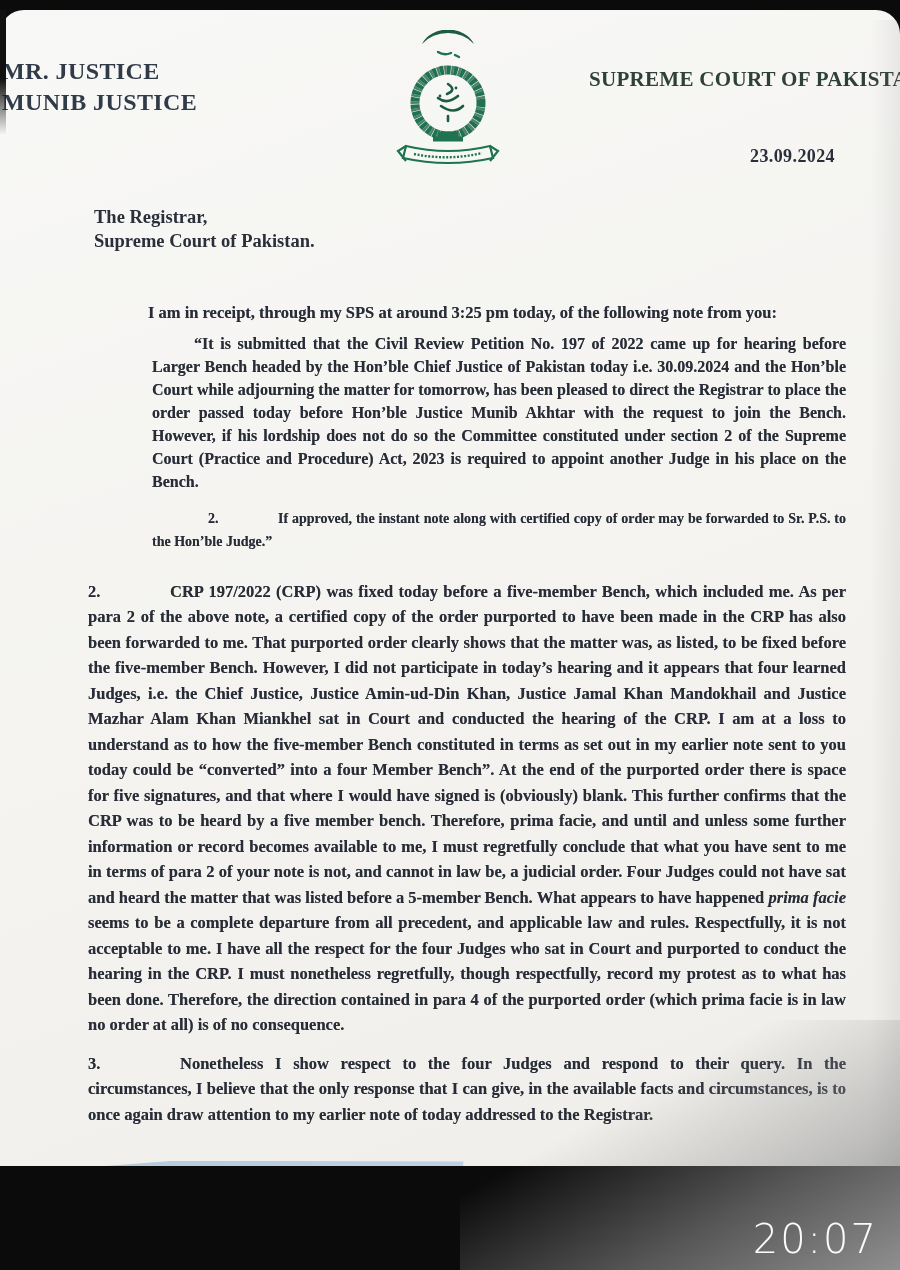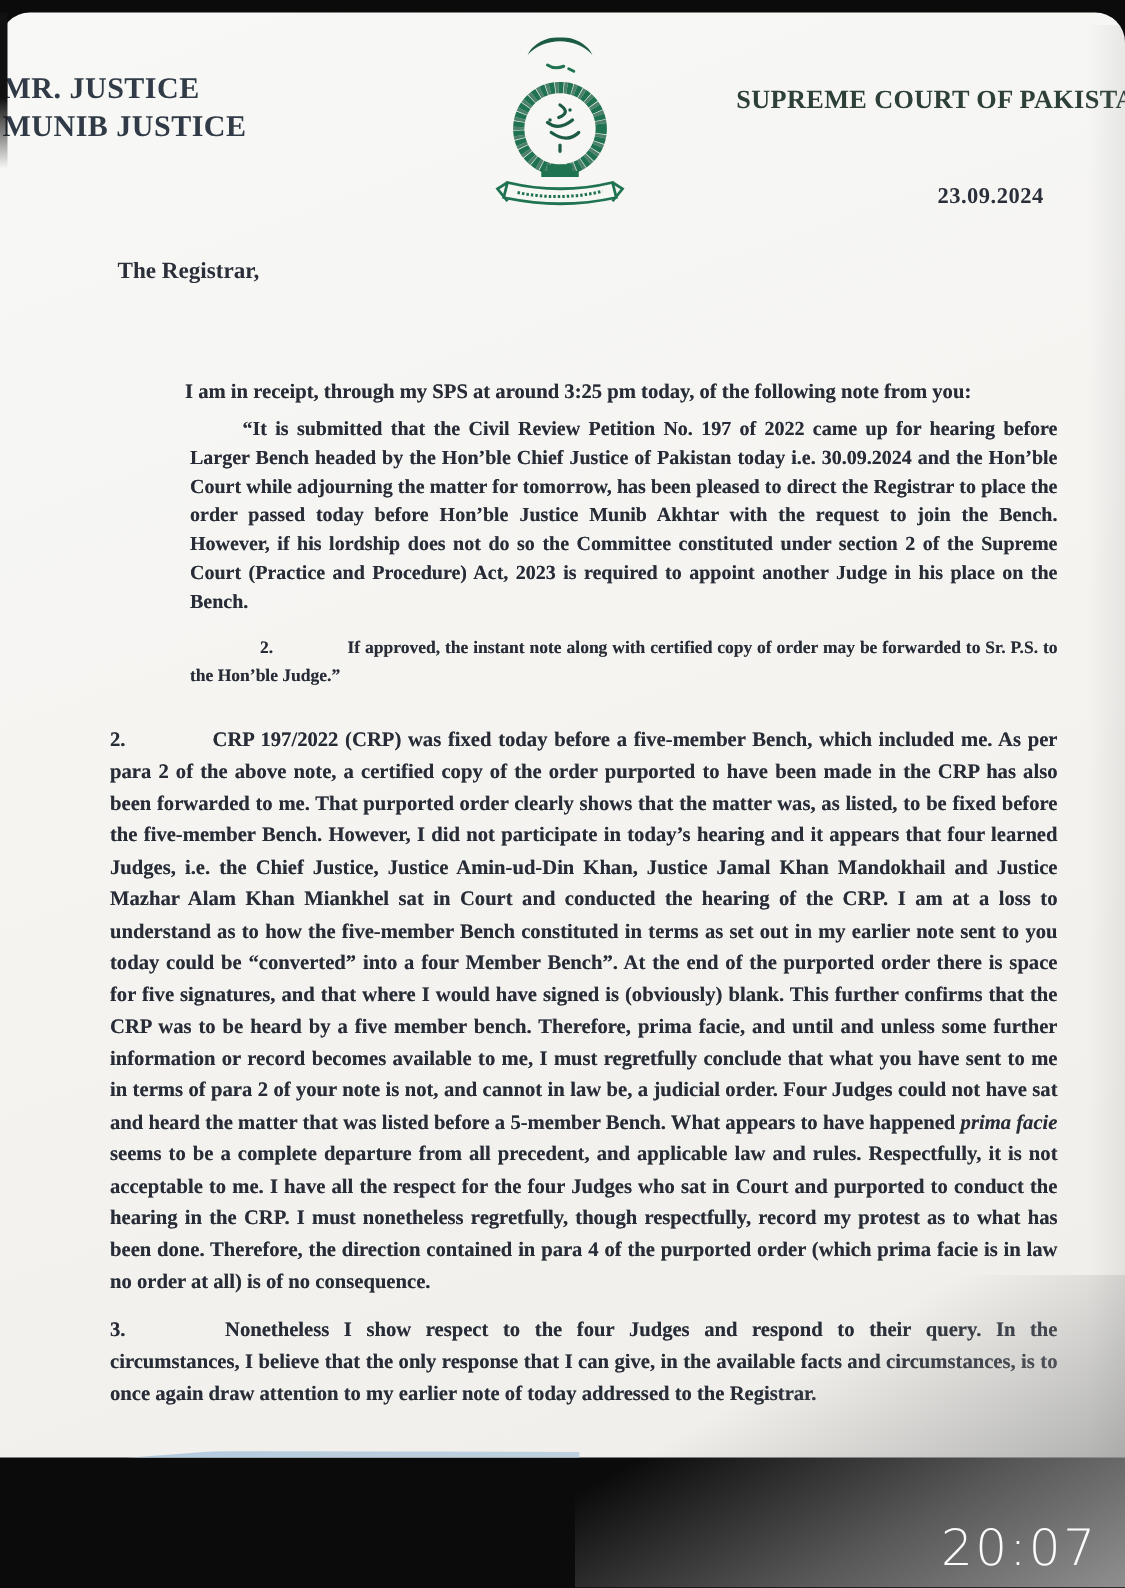--- a/index.html
+++ b/index.html
@@ -113,20 +113,21 @@
       <path d="M10 116 l-8 5 8 10 M94 116 l8 5 -8 10" stroke="#1f7350" stroke-width="2.2" fill="none"></path>
       <path d="M18 124 q34 7 68 -1" stroke="#1f7350" stroke-width="2.4" stroke-dasharray="2 1.6" fill="none"></path>
     </svg>
   </div>
 
   <div class="court-name">SUPREME COURT OF PAKISTAN</div>
   <div class="date-line">23.09.2024</div>
 
   <div class="addressee">
     <div>The Registrar,</div>
+    <div>Supreme Court of Pakistan.</div>
   </div>
 
   <div class="letter-body">
     <p class="p1">I am in receipt, through my SPS at around 3:25 pm today, of the following note from you:</p>
 
     <p class="quote-p1">“It is submitted that the Civil Review Petition No. 197 of 2022 came up for hearing before Larger Bench headed by the Hon’ble Chief Justice of Pakistan today i.e. 30.09.2024 and the Hon’ble Court while adjourning the matter for tomorrow, has been pleased to direct the Registrar to place the order passed today before Hon’ble Justice Munib Akhtar with the request to join the Bench. However, if his lordship does not do so the Committee constituted under section 2 of the Supreme Court (Practice and Procedure) Act, 2023 is required to appoint another Judge in his place on the Bench.</p>
 
     <p class="quote-p2"><span class="qnum">2.</span><span>If approved, the instant note along with certified copy of order may be forwarded to Sr. P.S. to the Hon’ble Judge.”</span></p>
 
     <p class="para-main"><span class="pnum2">2.</span><span>CRP 197/2022 (CRP) was fixed today before a five-member Bench, which included me. As per para 2 of the above note, a certified copy of the order purported to have been made in the CRP has also been forwarded to me. That purported order clearly shows that the matter was, as listed, to be fixed before the five-member Bench. However, I did not participate in today’s hearing and it appears that four learned Judges, i.e. the Chief Justice, Justice Amin-ud-Din Khan, Justice Jamal Khan Mandokhail and Justice Mazhar Alam Khan Miankhel sat in Court and conducted the hearing of the CRP. I am at a loss to understand as to how the five-member Bench constituted in terms as set out in my earlier note sent to you today could be “converted” into a four Member Bench”. At the end of the purported order there is space for five signatures, and that where I would have signed is (obviously) blank. This further confirms that the CRP was to be heard by a five member bench. Therefore, prima facie, and until and unless some further information or record becomes available to me, I must regretfully conclude that what you have sent to me in terms of para 2 of your note is not, and cannot in law be, a judicial order. Four Judges could not have sat and heard the matter that was listed before a 5-member Bench. What appears to have happened </span><i>prima facie</i><span> seems to be a complete departure from all precedent, and applicable law and rules. Respectfully, it is not acceptable to me. I have all the respect for the four Judges who sat in Court and purported to conduct the hearing in the CRP. I must nonetheless regretfully, though respectfully, record my protest as to what has been done. Therefore, the direction contained in para 4 of the purported order (which prima facie is in law no order at all) is of no consequence.</span></p>

